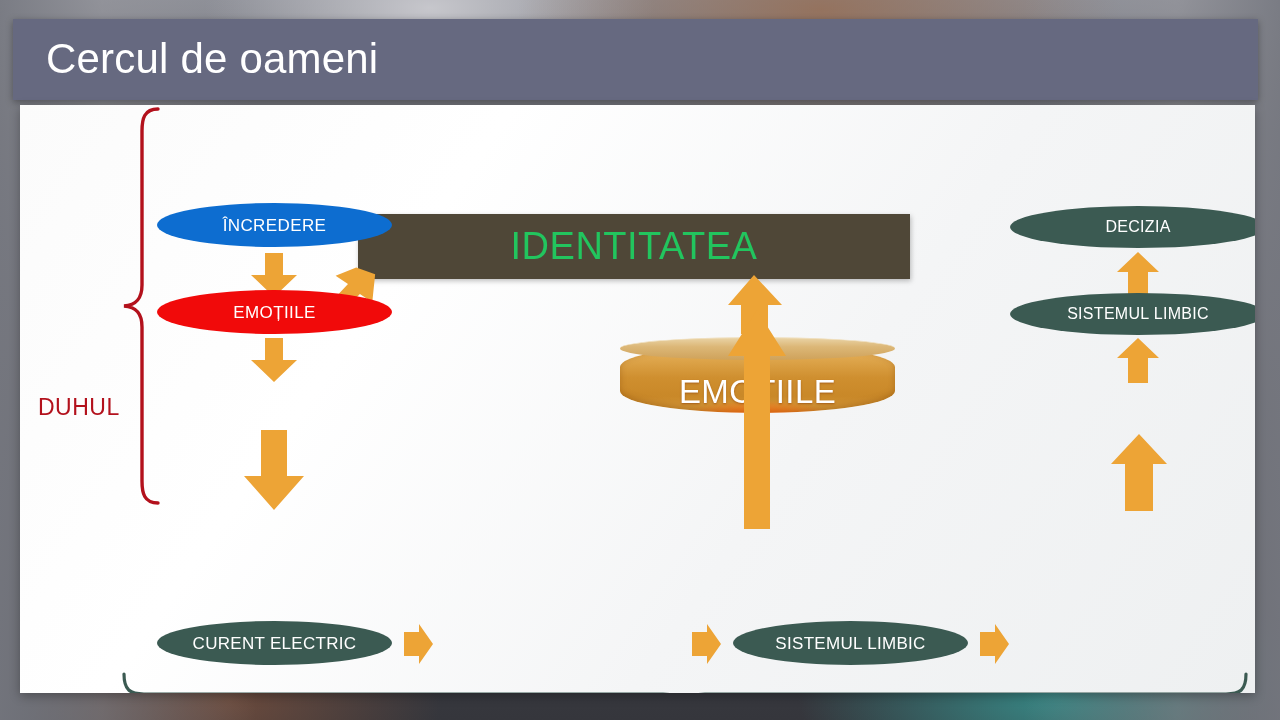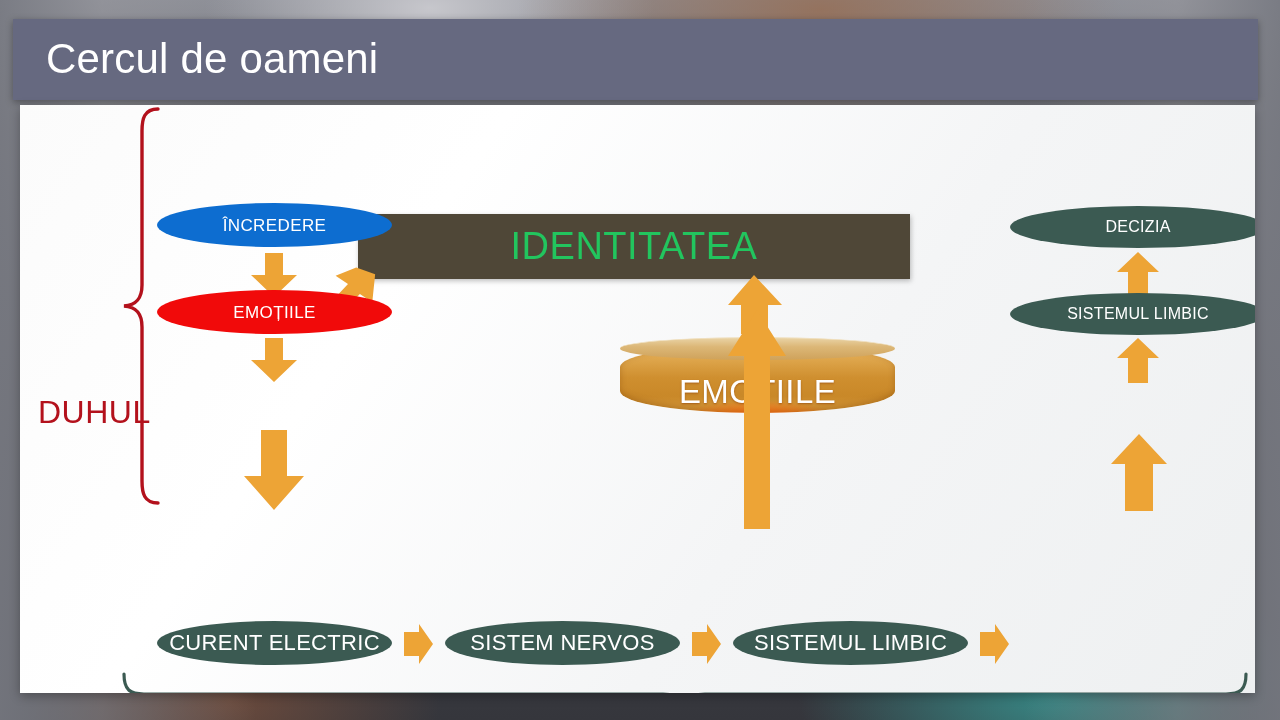--- a/index.html
+++ b/index.html
@@ -59,38 +59,38 @@
   
   .L{left:137px;width:235px;height:44px;}
   .L span{font-size:17px;letter-spacing:.4px;}
 
   
   .R{left:990px;width:256px;height:42px;}
   .R span{font-size:16px;letter-spacing:.3px;}
 
   
   .B{top:516px;width:235px;height:44px;}
-  .B span{font-size:22px;letter-spacing:.3px;}
+  .B span{font-size:17px;letter-spacing:.3px;}
 
   
   .cyl{left:600px;top:232px;width:275px;height:76px;}
   .cyl .body{position:absolute;left:0;top:8px;width:100%;height:68px;border-radius:50%/22px;
     background:
       radial-gradient(ellipse 150px 40px at 50% 118%, #ff2e06 0%, #ff6a10 26%, rgba(255,140,20,0) 62%),
       linear-gradient(180deg,#d9a34c 0%,#e3ad55 12%,#cf8f2f 48%,#c98828 75%,#d69a3c 100%);
     box-shadow:inset 0 -2px 6px rgba(120,60,0,.35);}
   .cyl .top{position:absolute;left:0;top:0;width:100%;height:22px;border-radius:50%;
     background:linear-gradient(180deg,#e9d3a5 0%,#dcb777 40%,#cfa25a 100%);
     border-top:1px solid #f0e0c0;}
   .cyl .lbl{position:absolute;left:0;right:0;top:36px;text-align:center;color:#fff;
     font-size:33px;letter-spacing:.4px;text-shadow:0 1px 2px rgba(120,40,0,.45);}
 
   
   .brace-svg{position:absolute;pointer-events:none;}
-  .duhul-label{left:18px;top:289px;color:#b3111c;font-size:32px;letter-spacing:.5px;}
+  .duhul-label{left:18px;top:289px;color:#b3111c;font-size:23px;letter-spacing:.5px;}
 </style>
 </head>
 <body>
 
 <div id="stage">
 
   <div class="bg"></div>
   <div class="bg2"></div>
 
   <div class="titlebar">
@@ -157,23 +157,20 @@
       <polygon points="29,0 57,30 43,30 43,77 15,77 15,30 1,30" fill="#eda436"></polygon>
     </svg>
 
     <div class="abs oval B ov-dark" style="left:137px">
       <span>CURENT ELECTRIC</span>
     </div>
     <svg class="abs" style="left:382px;top:518px;width:32px;height:42px" viewBox="0 0 32 42">
       <polygon points="2,9 17,9 17,1 31,21 17,41 17,33 2,33" fill="#eda436"></polygon>
     </svg>
 
-    <div class="abs oval B ov-dark" style="left:425px">
-      <span>SISTEM NERVOS</span>
-    </div>
     <svg class="abs" style="left:670px;top:518px;width:32px;height:42px" viewBox="0 0 32 42">
       <polygon points="2,9 17,9 17,1 31,21 17,41 17,33 2,33" fill="#eda436"></polygon>
     </svg>
 
     <div class="abs oval B ov-dark" style="left:713px">
       <span>SISTEMUL LIMBIC</span>
     </div>
     <svg class="abs" style="left:958px;top:518px;width:32px;height:42px" viewBox="0 0 32 42">
       <polygon points="2,9 17,9 17,1 31,21 17,41 17,33 2,33" fill="#eda436"></polygon>
     </svg>

